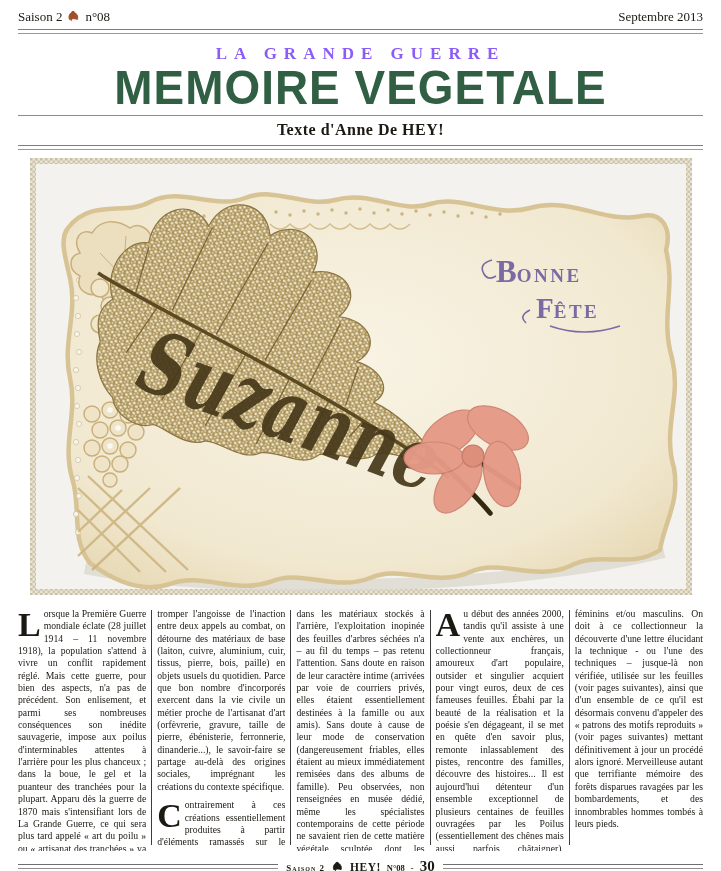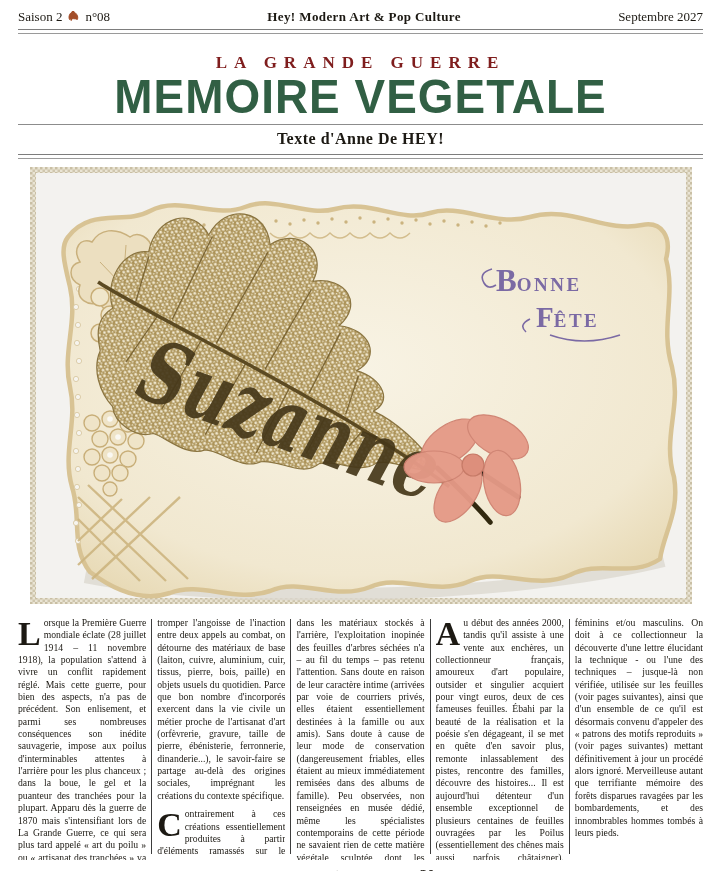--- a/index.html
+++ b/index.html
@@ -7,21 +7,21 @@
 
   
   .mast{display:flex;justify-content:space-between;align-items:baseline;padding:9px 18px 4px 18px;font-size:13px;}
   .mast .left{display:flex;align-items:baseline;gap:5px;}
   .mast .center{font-weight:bold;letter-spacing:.4px;}
   .leafglyph{display:inline-block;transform:translateY(1px);}
   .drule{height:3px;border-top:1.5px solid #7d7d7d;border-bottom:1px solid #9a9a9a;margin:0 18px;}
   .srule{height:0;border-top:1.5px solid #8c8c8c;margin:0 18px;}
 
   
-  .kicker{margin-top:19px;text-align:center;color:#7f1d1d;font-weight:bold;font-size:17px;letter-spacing:7px;}
+  .kicker{margin-top:10px;text-align:center;color:#8b5cf6;font-weight:bold;font-size:17px;letter-spacing:7px;}
   .maintitle{text-align:center;color:#315f44;font-family:"Liberation Sans",sans-serif;font-weight:700;
              font-size:45px;line-height:46px;letter-spacing:1px;transform:scale(1.02,1.08);margin:1px 0 4px 0;}
   .byline{text-align:center;font-weight:bold;font-size:16px;letter-spacing:.5px;padding:5px 0 6px 0;}
 
   
   .photo{margin:8px 0 0 30px;width:662px;height:437px;position:relative;}
   .photo svg{display:block;}
 
   
   .cols{display:flex;margin:13px 18px 0 18px;height:243px;overflow:hidden;}
@@ -46,22 +46,21 @@
 <div class="mast">
   <span class="left">
     <span>Saison 2</span>
     <span class="leafglyph">
       <svg width="13" height="12" viewBox="0 0 13 12">
           <path d="M2.5,9.5 C1.2,6.5 2.6,3.2 6,1.2 C9.5,3.2 11.6,6.2 10.4,9.4 C8.4,8.4 4.6,8.5 2.5,9.5 Z M6,5 L4,11" fill="#a34e2a" stroke="#a34e2a" stroke-width="1"></path>
         </svg>
     </span>
     <span>n°08</span>
   </span>
-  <span class="center">Hey! Modern Art &amp; Pop Culture</span>
-  <span>Septembre 2027</span>
+  <span>Septembre 2013</span>
 </div>
 <div class="drule"></div>
 
 <div class="kicker">LA GRANDE GUERRE</div>
 <div class="maintitle">MEMOIRE VEGETALE</div>
 <div class="srule"></div>
 <div class="byline">Texte d'Anne De HEY!</div>
 <div class="drule"></div>
 
 <div class="photo">

